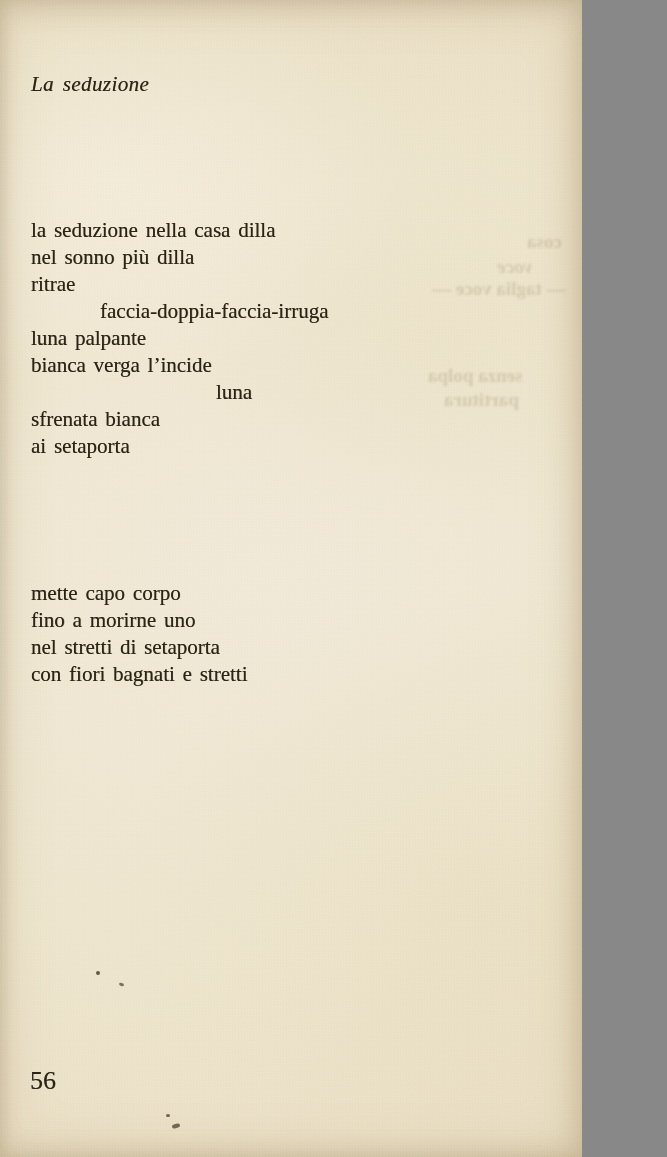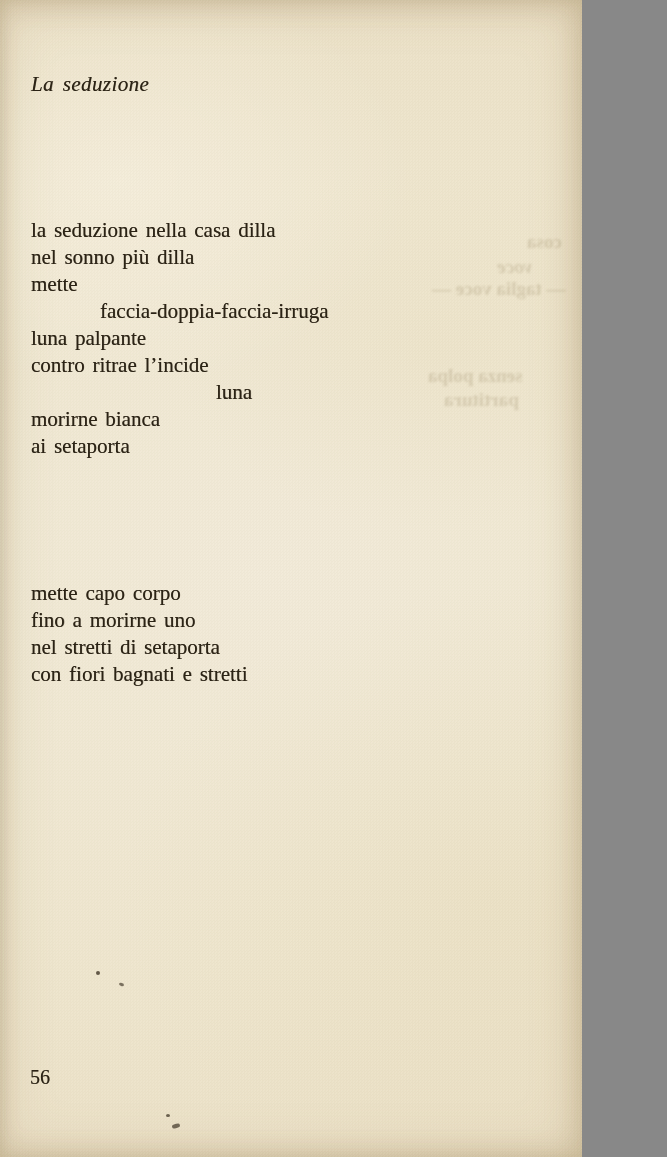--- a/index.html
+++ b/index.html
@@ -63,21 +63,21 @@
     line-height: 27px;
     word-spacing: 0.12em;
     white-space: nowrap;
   }
   .line.indent-a { padding-left: 69px; }
   .line.indent-b { padding-left: 185px; }
   .page-number {
     position: absolute;
     left: 30px;
     top: 1066px;
-    font-size: 20px;
+    font-size: 26px;
     color: #2b2315;
     text-shadow: 0.3px 0.3px 0.4px rgba(43,35,21,0.55);
   }
   
   .ghost {
     position: absolute;
     transform: scaleX(-1);
     filter: blur(1.3px);
     color: rgba(118,98,62,0.20);
     font-size: 19px;
@@ -114,26 +114,26 @@
   <div class="ghost ghost-3">— taglia voce —</div>
   <div class="ghost ghost-4">senza polpa</div>
   <div class="ghost ghost-5">partitura</div>
 
   <h1 class="title">La seduzione</h1>
 
   <div class="poem">
     <div class="stanza stanza-1">
       <p class="line">la seduzione nella casa dilla</p>
       <p class="line">nel sonno più dilla</p>
-      <p class="line">mette</p>
+      <p class="line">ritrae</p>
       <p class="line indent-a">faccia-doppia-faccia-irruga</p>
       <p class="line">luna palpante</p>
-      <p class="line">contro ritrae l’incide</p>
+      <p class="line">bianca verga l’incide</p>
       <p class="line indent-b">luna</p>
-      <p class="line">morirne bianca</p>
+      <p class="line">sfrenata bianca</p>
       <p class="line">ai setaporta</p>
     </div>
     <div class="stanza stanza-2">
       <p class="line">mette capo corpo</p>
       <p class="line">fino a morirne uno</p>
       <p class="line">nel stretti di setaporta</p>
       <p class="line">con fiori bagnati e stretti</p>
     </div>
   </div>
 

